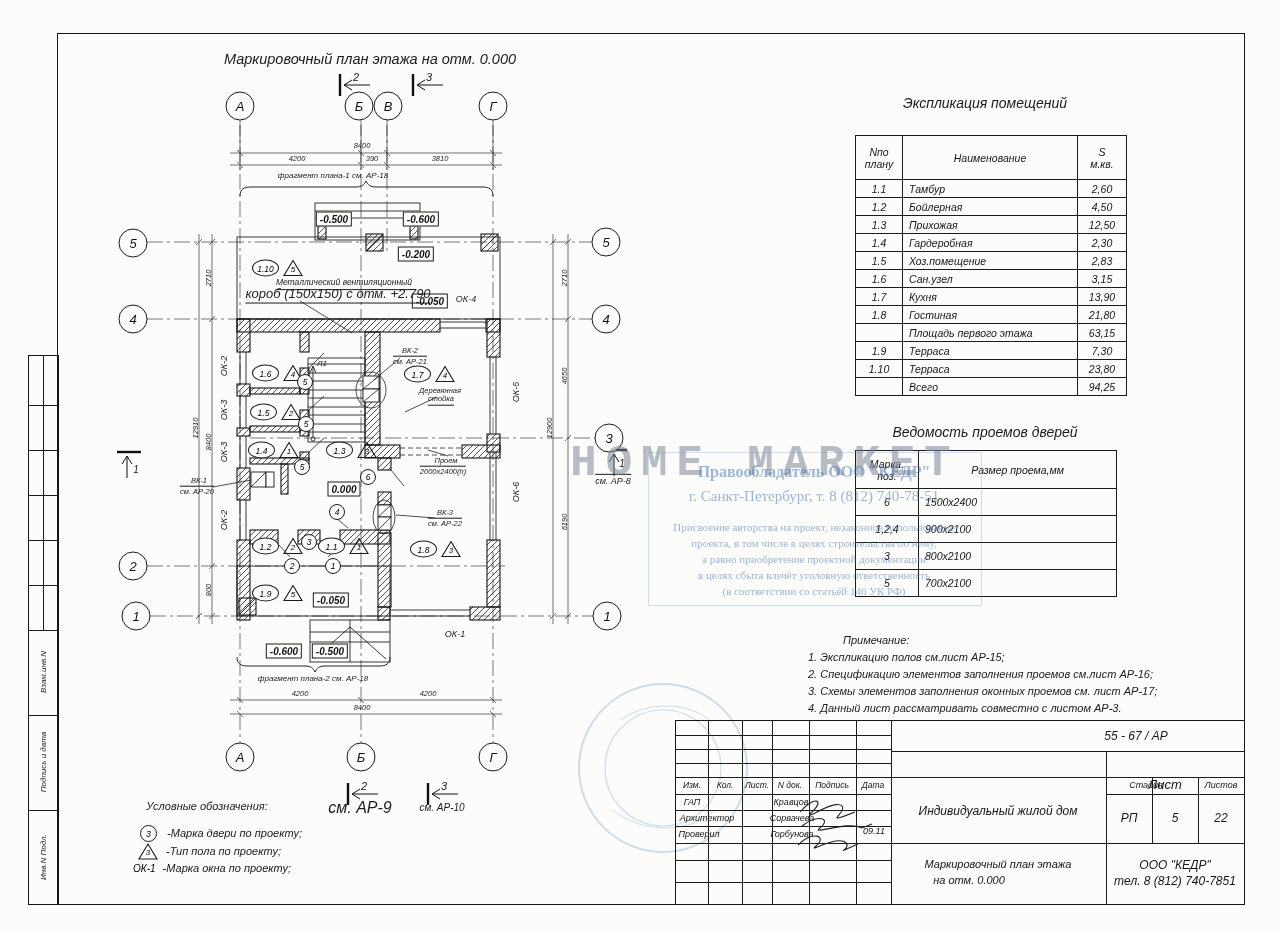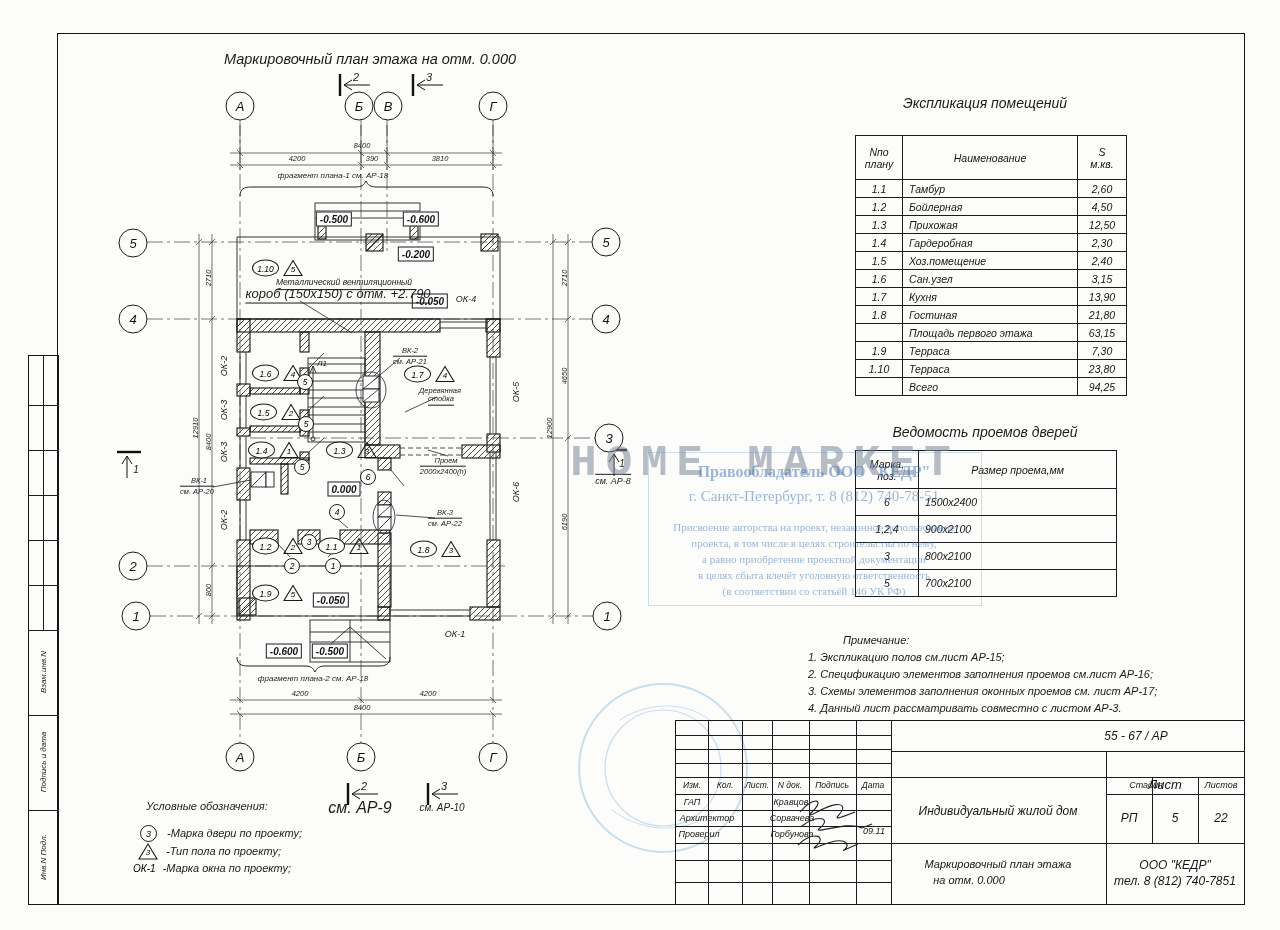--- a/index.html
+++ b/index.html
@@ -489,21 +489,21 @@
           <td style="text-align: center; padding: 0px 6px;">12,50</td>
         </tr>
         <tr style="height: 18px;">
           <td style="text-align: center; padding: 0px 6px;">1.4</td>
           <td style="text-align: left; padding: 0px 6px;">Гардеробная</td>
           <td style="text-align: center; padding: 0px 6px;">2,30</td>
         </tr>
         <tr style="height: 18px;">
           <td style="text-align: center; padding: 0px 6px;">1.5</td>
           <td style="text-align: left; padding: 0px 6px;">Хоз.помещение</td>
-          <td style="text-align: center; padding: 0px 6px;">2,40</td>
+          <td style="text-align: center; padding: 0px 6px;">2,83</td>
         </tr>
         <tr style="height: 18px;">
           <td style="text-align: center; padding: 0px 6px;">1.6</td>
           <td style="text-align: left; padding: 0px 6px;">Сан.узел</td>
           <td style="text-align: center; padding: 0px 6px;">3,15</td>
         </tr>
         <tr style="height: 18px;">
           <td style="text-align: center; padding: 0px 6px;">1.7</td>
           <td style="text-align: left; padding: 0px 6px;">Кухня</td>
           <td style="text-align: center; padding: 0px 6px;">13,90</td>

